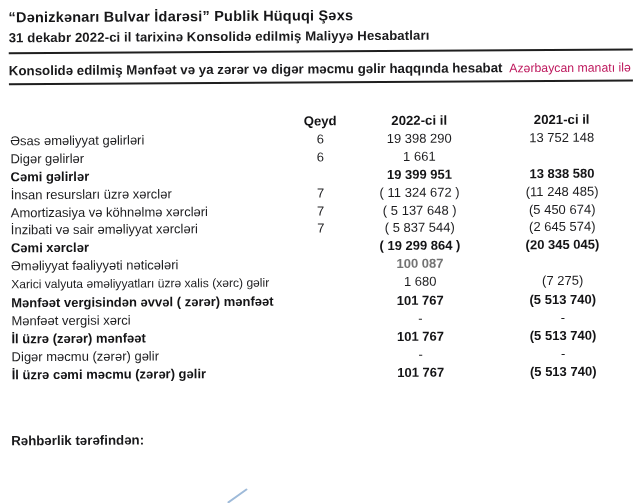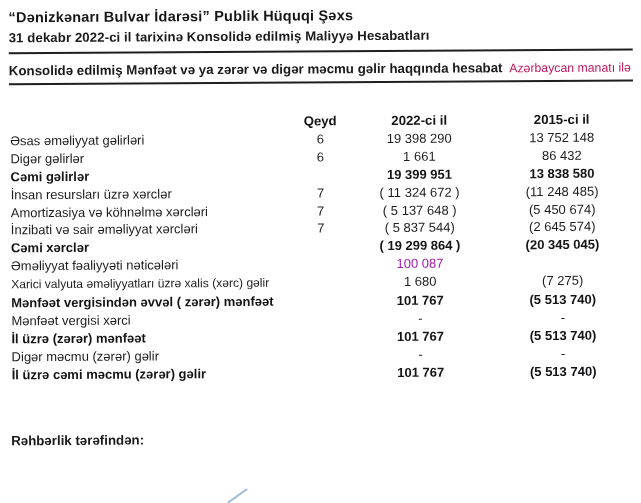--- a/index.html
+++ b/index.html
@@ -42,21 +42,21 @@
     display: grid;
     grid-template-columns: 282px 58px 140px 145px;
     align-items: baseline;
     line-height: 17.9px;
     font-size: 13px;
   }
   .row .c-label { text-align: left; padding-left: 1px; }
   .row .c-qeyd, .row .c-y1, .row .c-y2 { text-align: center; }
   .hdr { font-weight: bold; font-size: 13.2px; color: #141416; }
   .bold-row { font-weight: bold; color: #141416; }
-  .bold-values .c-y1, .bold-values .c-y2 { font-weight: normal; color: #a21caf; }
+  .bold-values .c-y1, .bold-values .c-y2 { font-weight: bold; color: #737373; }
   .small-label .c-label { font-size: 12.1px; }
 
   .footer-label {
     margin-top: 49px;
     font-size: 13.3px; font-weight: bold; color: #1a1a1c;
   }
   .signature-stroke {
     position: absolute;
     left: 224px; top: 496px;
     width: 24px; height: 2px;
@@ -79,35 +79,34 @@
     <span class="currency-note">Azərbaycan manatı ilə</span>
   </div>
   <div class="rule rule2"></div>
 
   <div class="fin-table">
 
     <div class="row hdr">
       <span class="c-label"></span>
       <span class="c-qeyd">Qeyd</span>
       <span class="c-y1">2022-ci il</span>
-      <span class="c-y2">2015-ci il</span>
+      <span class="c-y2">2021-ci il</span>
     </div>
 
     <div class="row">
       <span class="c-label">Əsas əməliyyat gəlirləri</span>
       <span class="c-qeyd">6</span>
       <span class="c-y1">19 398 290</span>
       <span class="c-y2">13 752 148</span>
     </div>
 
     <div class="row">
       <span class="c-label">Digər gəlirlər</span>
       <span class="c-qeyd">6</span>
       <span class="c-y1">1 661</span>
-      <span class="c-y2">86 432</span>
     </div>
 
     <div class="row bold-row">
       <span class="c-label">Cəmi gəlirlər</span>
       <span class="c-qeyd"></span>
       <span class="c-y1">19 399 951</span>
       <span class="c-y2">13 838 580</span>
     </div>
 
     <div class="row">

